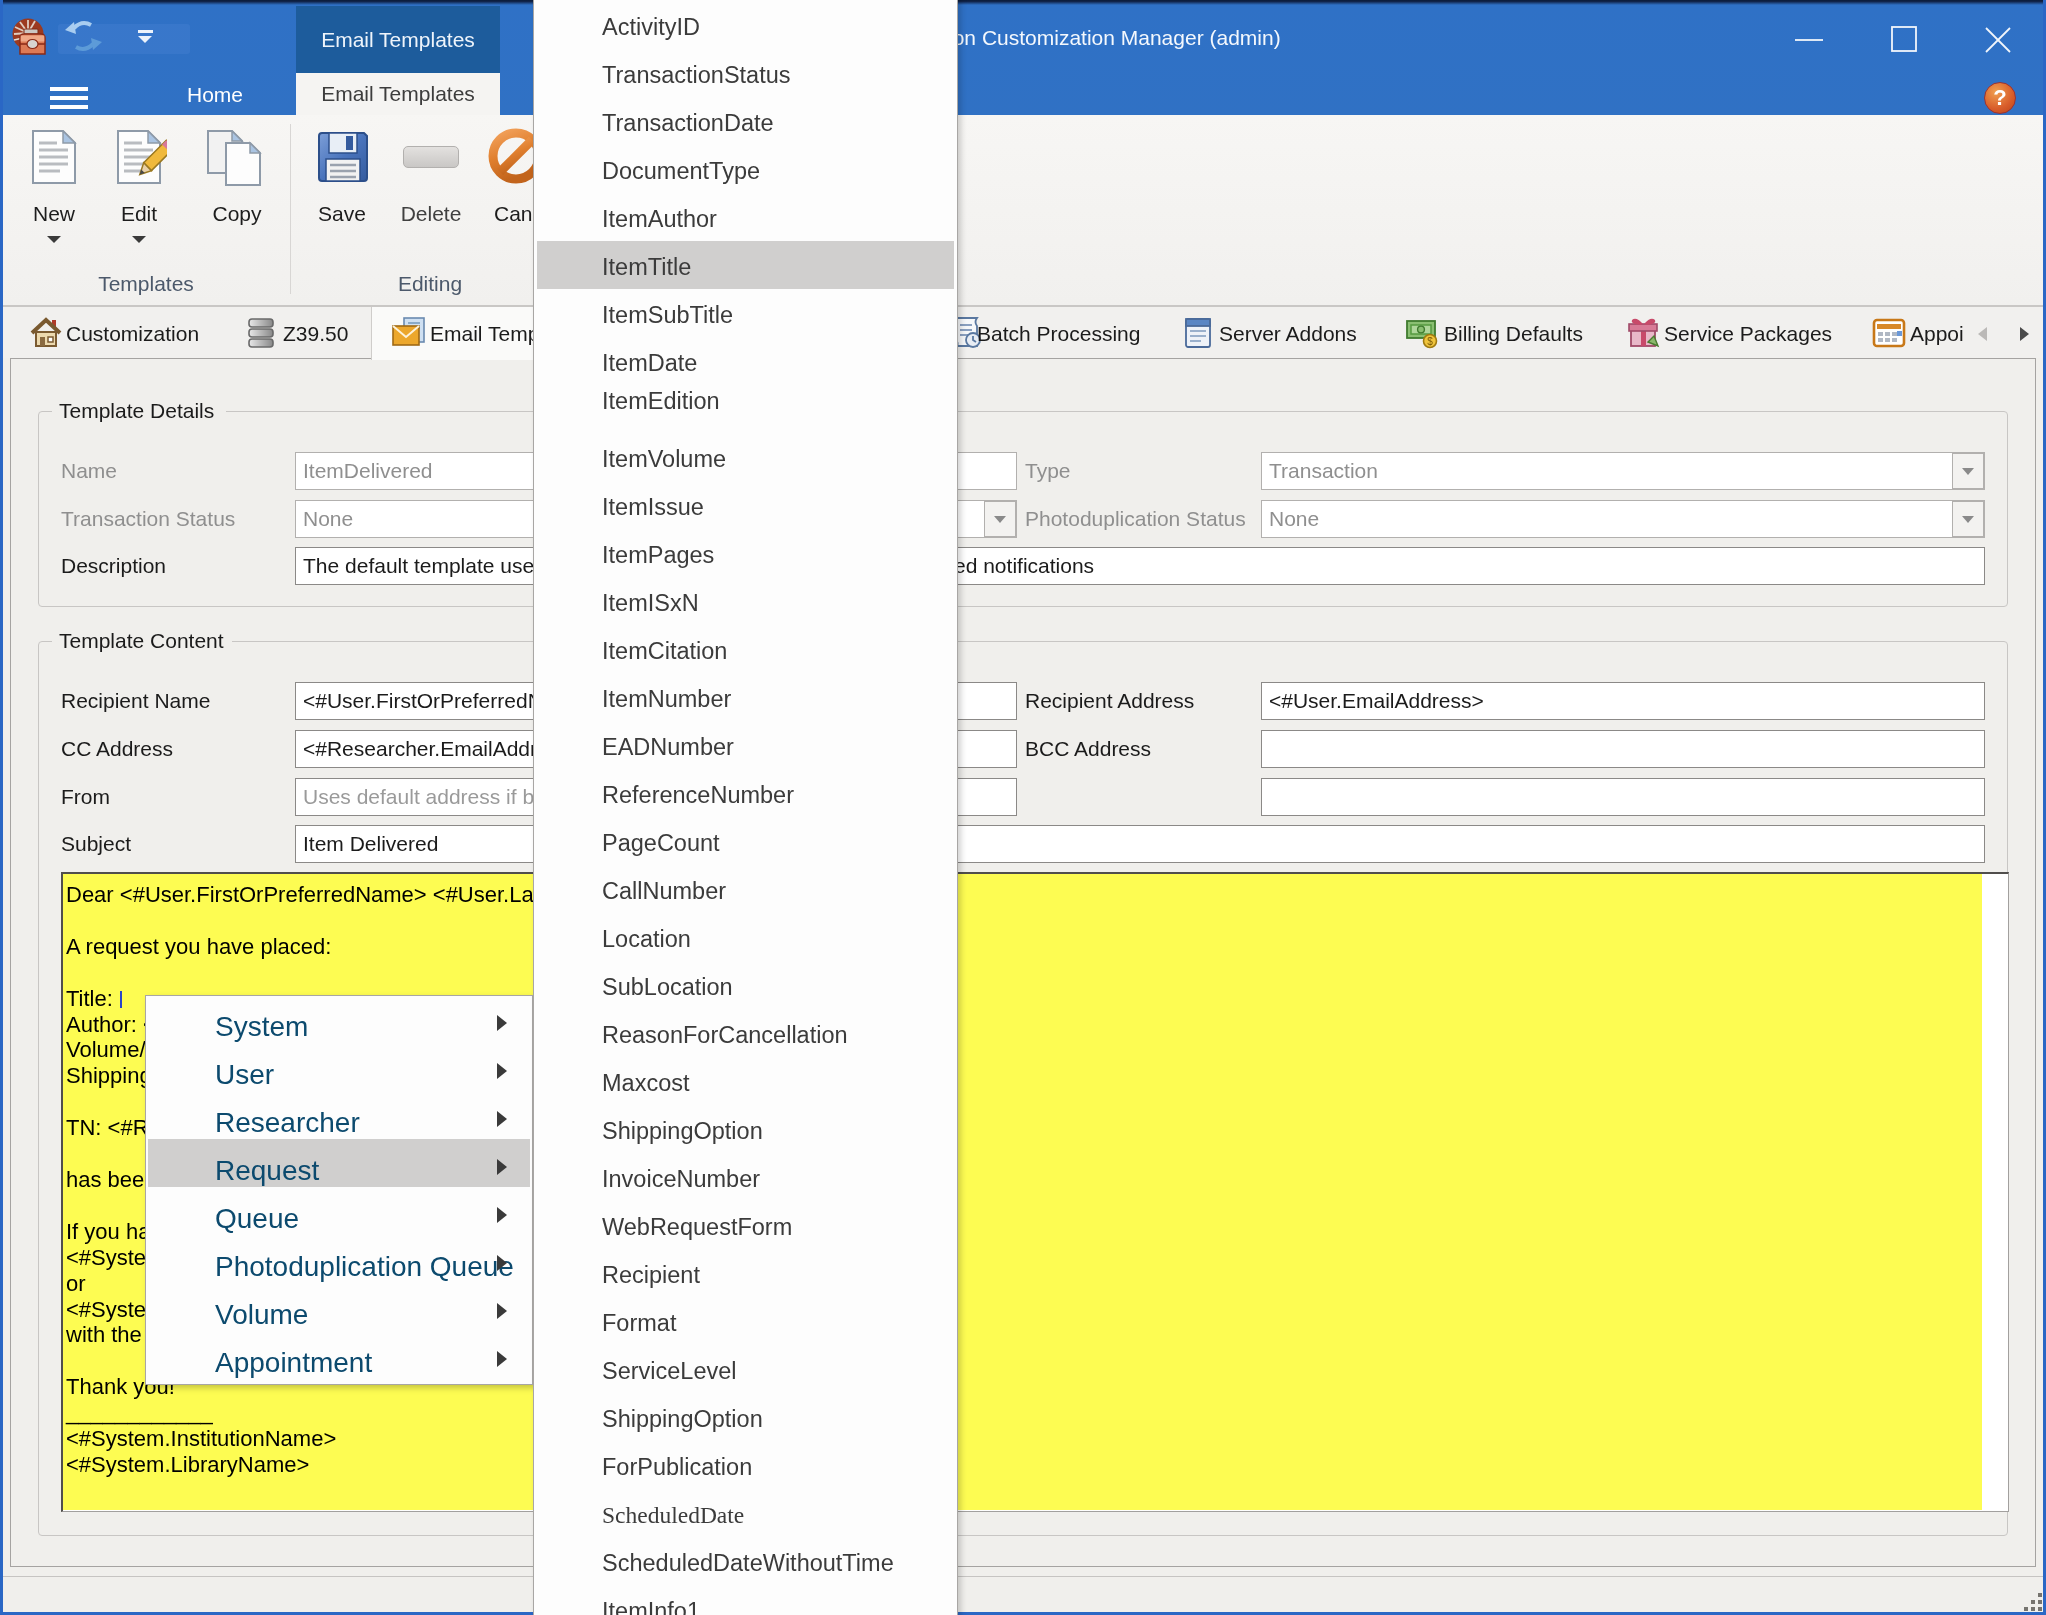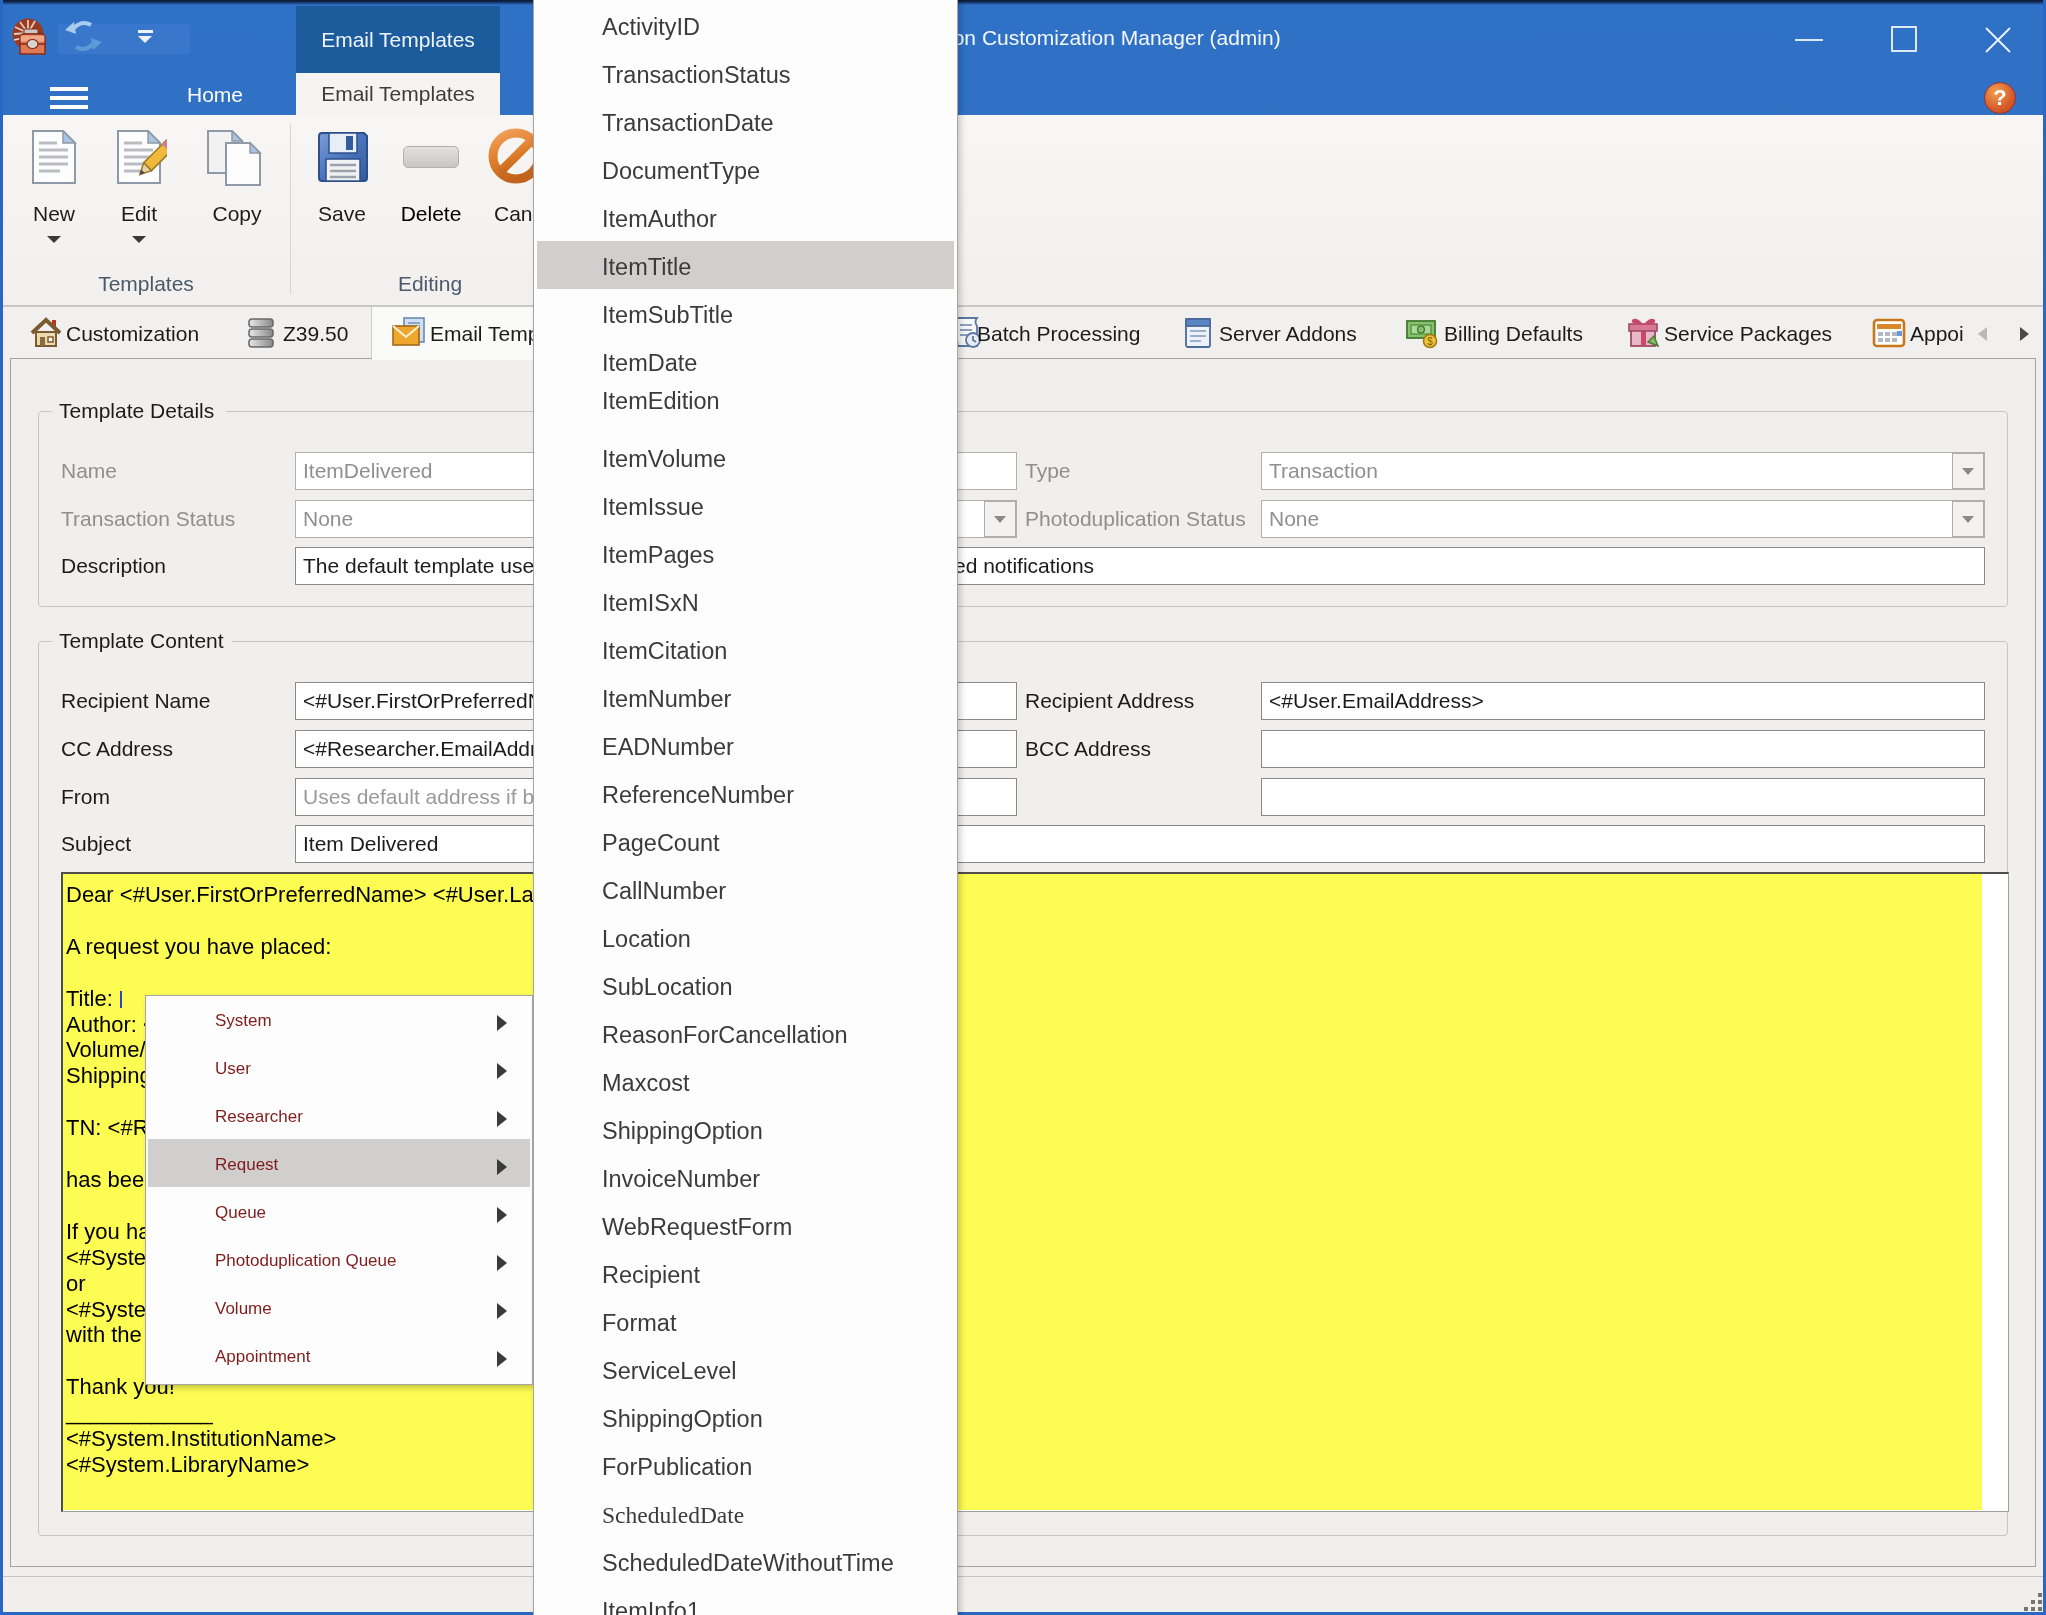--- a/index.html
+++ b/index.html
@@ -10,21 +10,21 @@
 .fld{position:absolute;background:#fff;border:1px solid #8b8987;box-sizing:border-box;
  font-size:21px;color:#1b1b1b;display:flex;align-items:center;padding-left:7px;overflow:hidden;white-space:pre;}
 .dfld{position:absolute;background:#fff;border:1px solid #b2b0ae;box-sizing:border-box;
  font-size:21px;color:#8f8f8f;display:flex;align-items:center;padding-left:7px;overflow:hidden;white-space:pre;}
 .combobtn{position:absolute;background:#f3f2f0;border:1px solid #b2b0ae;box-sizing:border-box;}
 .combobtn:after{content:"";position:absolute;left:50%;top:50%;margin-left:-6px;margin-top:-3px;
  border-left:6px solid transparent;border-right:6px solid transparent;border-top:7px solid #8a8a8a;}
 .menu{position:absolute;background:#fdfdfd;border:1px solid #a8a6a4;box-sizing:border-box;
  box-shadow:3px 3px 6px rgba(0,0,0,0.22);}
 .mi{position:absolute;font-size:23.5px;color:#3b3b3b;white-space:pre;}
-.mi2{position:absolute;font-size:17px;color:#7f1d1d;white-space:pre;}
+.mi2{position:absolute;font-size:28px;color:#0c4a6e;white-space:pre;}
 .rtxt{position:absolute;font-size:22px;line-height:25.9px;color:#000;white-space:pre;}
 .tablbl{position:absolute;font-size:21px;color:#1b1b1b;}
 </style></head>
 <body>
 
 <div class="abs" style="left:0;top:0;width:2046px;height:1615px;border-left:3px solid #2a67c5;border-right:3px solid #2a67c5;border-bottom:3px solid #2a67c5;box-sizing:border-box;pointer-events:none;z-index:50;"></div>
 <div class="abs" style="left:0;top:0;width:2046px;height:115px;background:linear-gradient(#0a1b38 0px,#11244a 1.5px,#2f71c6 5px,#3071c4 100%);"></div>
 <div class="abs" style="left:58px;top:24px;width:132px;height:30px;background:#4a85d4;border-radius:3px;opacity:.35;"></div>
 <svg class="abs" style="left:11px;top:17px;" width="38" height="40" viewBox="0 0 38 40">
 <circle cx="17" cy="17" r="15.5" fill="#9c3a20"></circle>
@@ -129,21 +129,21 @@
         <stop offset="1" stop-color="#c2641c"></stop>
       </linearGradient>
     </defs>
 <circle cx="28" cy="28" r="23" fill="none" stroke="url(#cg)" stroke-width="9"></circle>
 <line x1="12" y1="44" x2="44" y2="12" stroke="url(#cg)" stroke-width="9"></line>
 </svg>
 <div class="abs" style="left:-6px;top:202px;width:120px;text-align:center;font-size:21px;color:#1d1d1d;">New</div>
 <div class="abs" style="left:79px;top:202px;width:120px;text-align:center;font-size:21px;color:#1d1d1d;">Edit</div>
 <div class="abs" style="left:177px;top:202px;width:120px;text-align:center;font-size:21px;color:#1d1d1d;">Copy</div>
 <div class="abs" style="left:282px;top:202px;width:120px;text-align:center;font-size:21px;color:#1d1d1d;">Save</div>
-<div class="abs" style="left:371px;top:202px;width:120px;text-align:center;font-size:21px;color:#000000;">Delete</div>
+<div class="abs" style="left:371px;top:202px;width:120px;text-align:center;font-size:21px;color:#404040;">Delete</div>
 <div class="abs" style="left:494px;top:202px;font-size:21px;color:#1d1d1d;">Cancel</div>
 <div class="abs" style="left:47px;top:236px;width:0;height:0;border-left:7px solid transparent;border-right:7px solid transparent;border-top:7px solid #3a3a3a;"></div>
 <div class="abs" style="left:132px;top:236px;width:0;height:0;border-left:7px solid transparent;border-right:7px solid transparent;border-top:7px solid #3a3a3a;"></div>
 <div class="abs" style="left:290px;top:124px;width:1px;height:170px;background:#d8d6d4;"></div>
 <div class="abs" style="left:76px;top:272px;width:140px;text-align:center;font-size:21px;color:#4c596b;">Templates</div>
 <div class="abs" style="left:360px;top:272px;width:140px;text-align:center;font-size:21px;color:#4c596b;">Editing</div>
 <div class="abs" style="left:3px;top:306px;width:2040px;height:52px;background:#f1f0ee;border-top:1px solid #c9c7c5;box-sizing:border-box;"></div>
 <div class="abs" style="left:371px;top:307px;width:240px;height:53px;background:#fafaf9;border-left:1px solid #cfcdcb;border-right:1px solid #cfcdcb;box-sizing:border-box;z-index:4;"></div>
 <svg class="abs" style="left:30px;top:317px;" width="32" height="32" viewBox="0 0 32 32">
 <rect x="22" y="3" width="4" height="8" fill="#b03a28"></rect>

